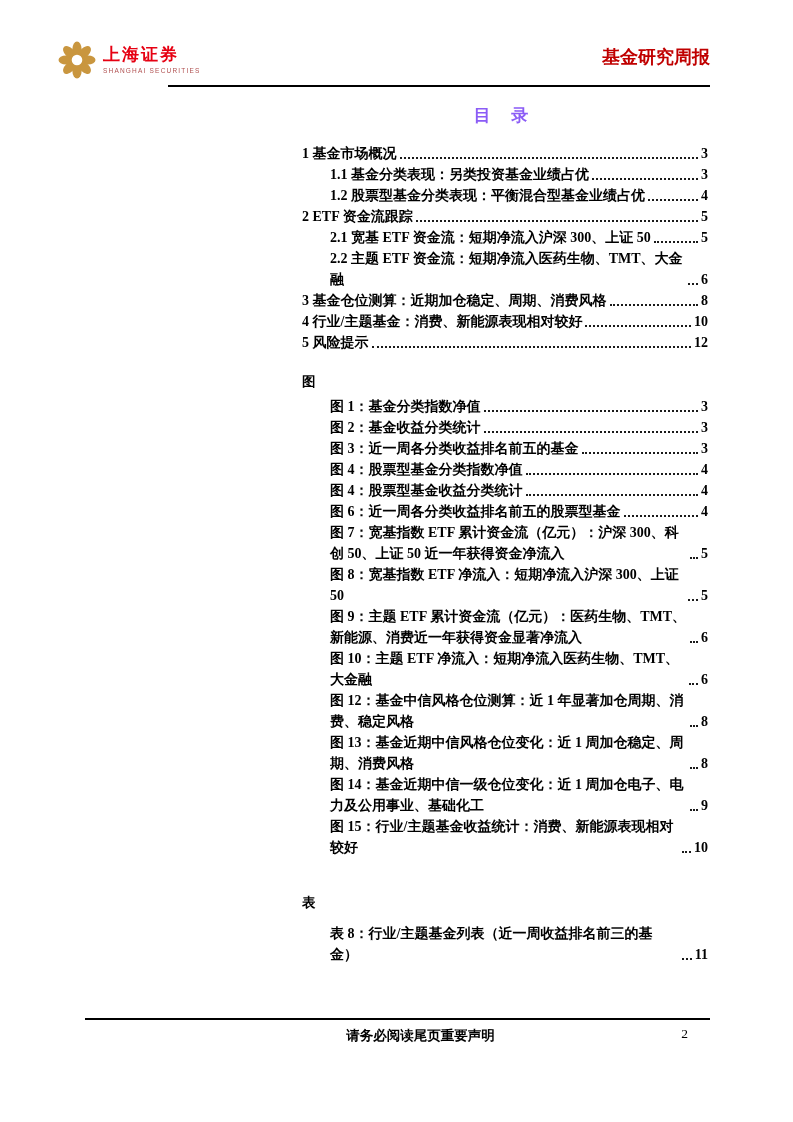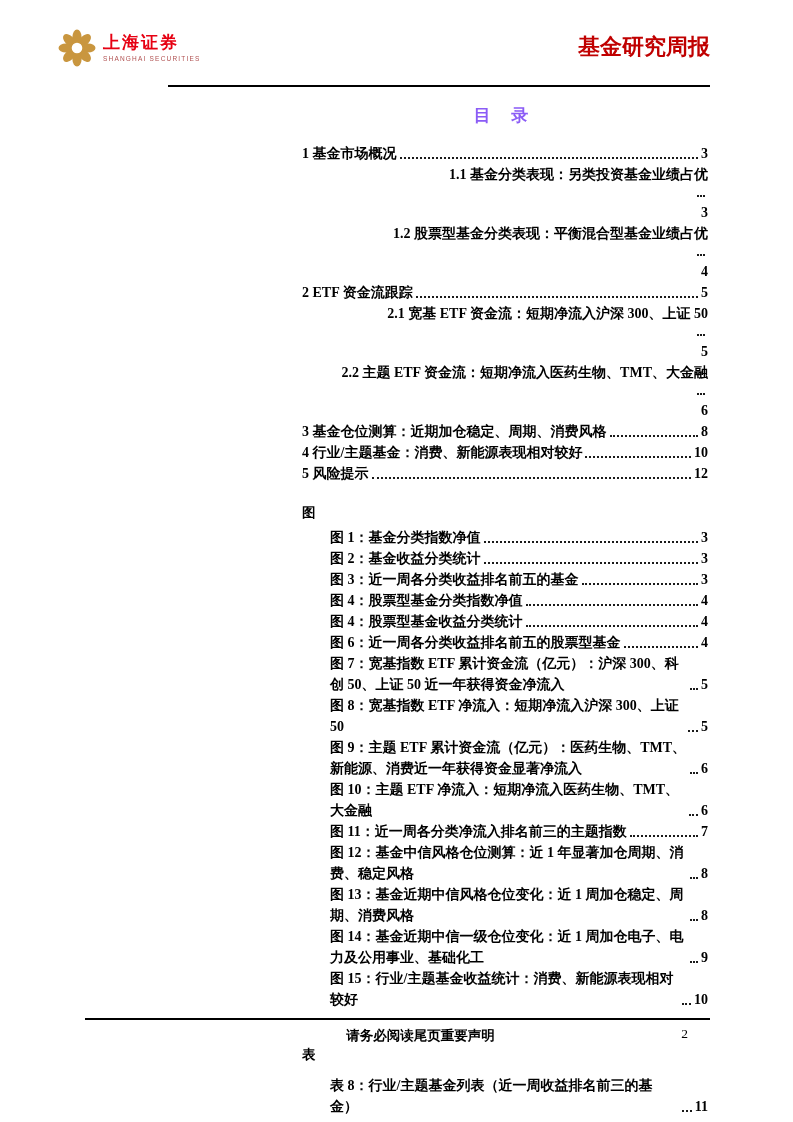--- a/index.html
+++ b/index.html
@@ -4,40 +4,40 @@
 <style>
   html,body{margin:0;padding:0;}
   body{
     width:793px;height:1122px;background:#ffffff;color:#000;
     font-family:"Liberation Serif","DejaVu Serif",serif;
     position:relative;overflow:hidden;
   }
   .page{position:absolute;inset:0;background:#fff;}
 
   
-  .header{position:absolute;top:28px;left:57px;right:83px;display:flex;justify-content:space-between;align-items:flex-end;}
+  .header{position:absolute;top:40px;left:57px;right:83px;display:flex;justify-content:space-between;align-items:center;}
   .logo{display:flex;align-items:center;gap:6px;}
   .logo-mark{width:40px;height:40px;flex:0 0 auto;}
   .brand-cn{font-family:"Liberation Sans","DejaVu Sans",sans-serif;font-weight:bold;font-size:17px;color:#e60012;letter-spacing:2px;line-height:1.1;}
   .brand-en{font-family:"Liberation Sans","DejaVu Sans",sans-serif;font-size:6.5px;color:#b05050;letter-spacing:1.2px;margin-top:2px;}
-  .report-type{font-family:"Liberation Sans","DejaVu Sans",sans-serif;font-weight:bold;font-size:22px;color:#c00000;padding-bottom:6px;}
+  .report-type{font-family:"Liberation Sans","DejaVu Sans",sans-serif;font-weight:bold;font-size:18px;color:#c00000;padding-bottom:6px;}
   .header-rule{position:absolute;top:85px;left:168px;right:83px;height:2px;background:#000;}
 
   
   .toc{position:absolute;top:104px;left:302px;width:406px;}
   .toc-title{
     font-family:"Liberation Sans","DejaVu Sans",sans-serif;
     font-weight:bold;font-size:17px;text-align:center;letter-spacing:8px;
     margin:0 0 16px 0;color:#8b5cf6;
   }
   .entry{display:flex;align-items:flex-end;font-size:14px;font-weight:bold;line-height:21px;}
   .entry-label{flex:0 1 auto;}
   .dots{flex:1 1 10px;min-width:8px;border-bottom:2px dotted #1a1a1a;margin:0 3px 5px 3px;}
   .entry-page{flex:0 0 auto;}
-  .entry.level-2{padding-left:28px;flex-direction:column;}
+  .entry.level-2{padding-left:28px;}
   .indented .entry{padding-left:28px;}
   .group-title{font-size:13.5px;font-weight:bold;margin:18px 0 4px 0;line-height:21px;}
   .group-title.tables{margin-top:34px;margin-bottom:10px;}
 
   
   .footer-rule{position:absolute;top:1018px;left:85px;right:83px;height:2px;background:#000;}
   .footer-row{position:absolute;top:1026px;left:85px;width:625px;text-align:center;}
   .disclaimer{font-size:13.5px;font-weight:bold;font-family:Liberation Sans, sans-serif;margin-left:46px;}
   .page-number{position:absolute;right:22px;top:0;font-size:13.5px;font-weight:normal;}
 </style>
@@ -202,25 +202,20 @@
           <span class="dots"></span>
           <span class="entry-page">6</span>
         </div>
 
         <div class="entry">
           <span class="entry-label">图 10：主题 ETF 净流入：短期净流入医药生物、TMT、大金融</span>
           <span class="dots"></span>
           <span class="entry-page">6</span>
         </div>
 
-        <div class="entry">
-          <span class="entry-label">图 11：近一周各分类净流入排名前三的主题指数</span>
-          <span class="dots"></span>
-          <span class="entry-page">7</span>
-        </div>
 
         <div class="entry">
           <span class="entry-label">图 12：基金中信风格仓位测算：近 1 年显著加仓周期、消费、稳定风格</span>
           <span class="dots"></span>
           <span class="entry-page">8</span>
         </div>
 
         <div class="entry">
           <span class="entry-label">图 13：基金近期中信风格仓位变化：近 1 周加仓稳定、周期、消费风格</span>
           <span class="dots"></span>

